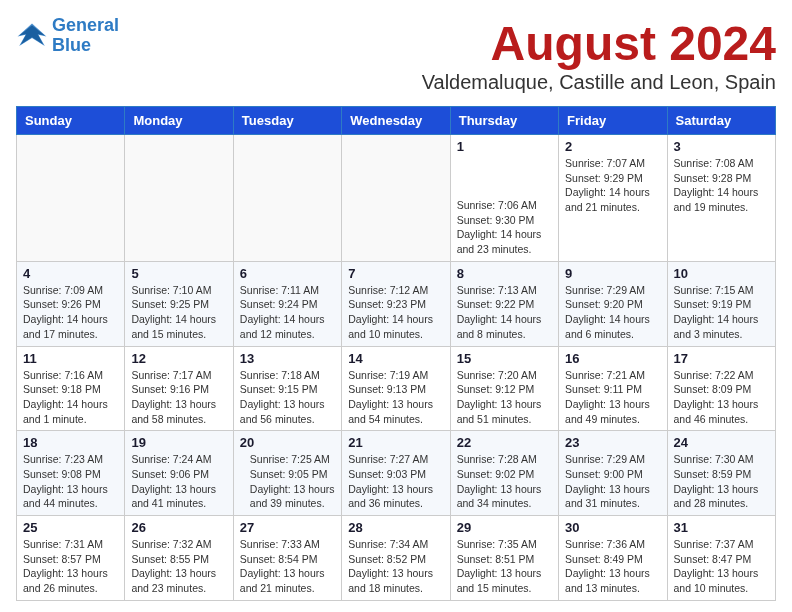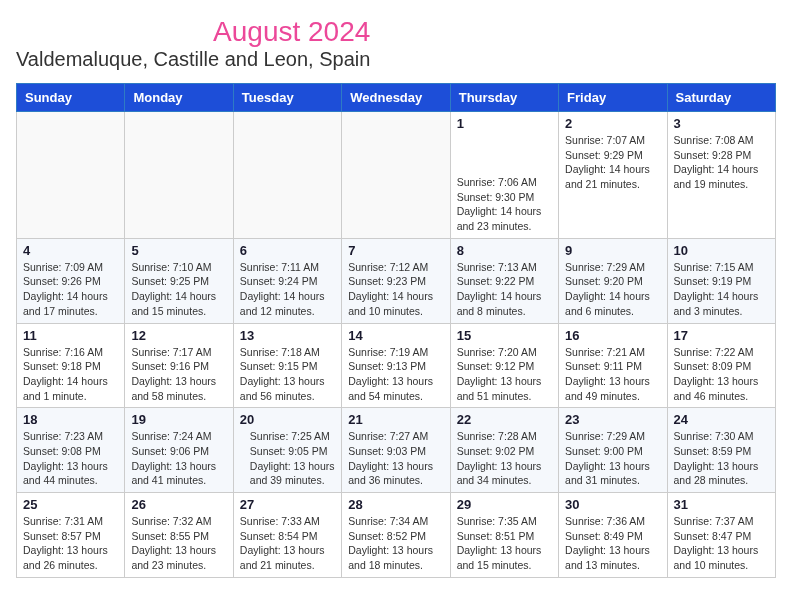--- a/index.html
+++ b/index.html
@@ -31,23 +31,23 @@
       color: #2e7bc4;
     }
     .logo-bird {
       width: 32px;
       height: 28px;
     }
     .title-block {
       text-align: right;
     }
     .month-title {
-      font-size: 28px;
-      font-weight: normal;
-      color: #ec4899;
+      font-size: 48px;
+      font-weight: bold;
+      color: #b91c1c;
     }
     .location-title {
       font-size: 20px;
       color: #333;
     }
     .calendar {
       width: 100%;
       border-collapse: collapse;
       font-size: 11px;
     }
@@ -85,20 +85,30 @@
       color: #333;
       font-size: 10.5px;
       line-height: 1.4;
     }
     .row-alt td { background: #eef3fa; }
   </style>
 </head>
 <body>
 
 <div class="header">
+  <div class="logo">
+    <svg class="logo-bird" viewBox="0 0 40 35" xmlns="http://www.w3.org/2000/svg">
+      <polygon points="20,2 38,18 28,16 36,30 20,20 4,30 12,16 2,18" fill="#2e7bc4" opacity="0.85"></polygon>
+      <polygon points="20,4 36,17 27,15 34,28 20,19 6,28 13,15 4,17" fill="#1a5fa0"></polygon>
+    </svg>
+    <div class="logo-text">
+      <div><span>General</span></div>
+      <div><span>Blue</span></div>
+    </div>
+  </div>
   <div class="title-block">
     <div class="month-title">August 2024</div>
     <div class="location-title">Valdemaluque, Castille and Leon, Spain</div>
   </div>
 </div>
 
 <table class="calendar">
   <thead>
     <tr>
       <th>Sunday</th>

